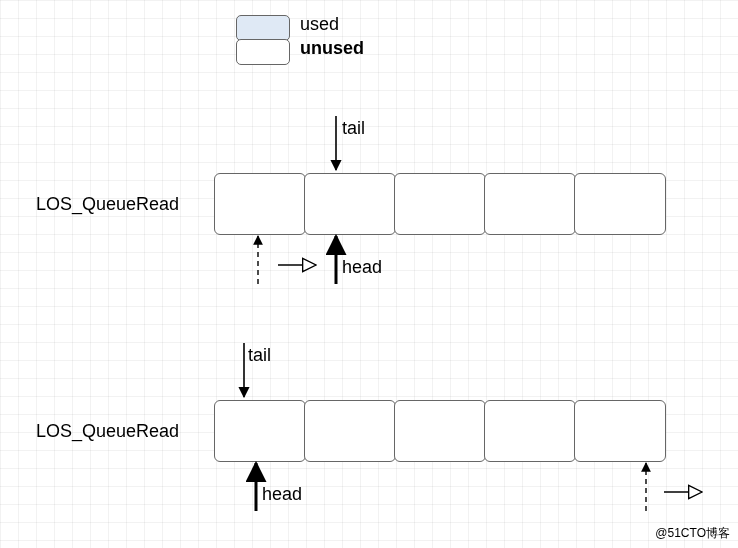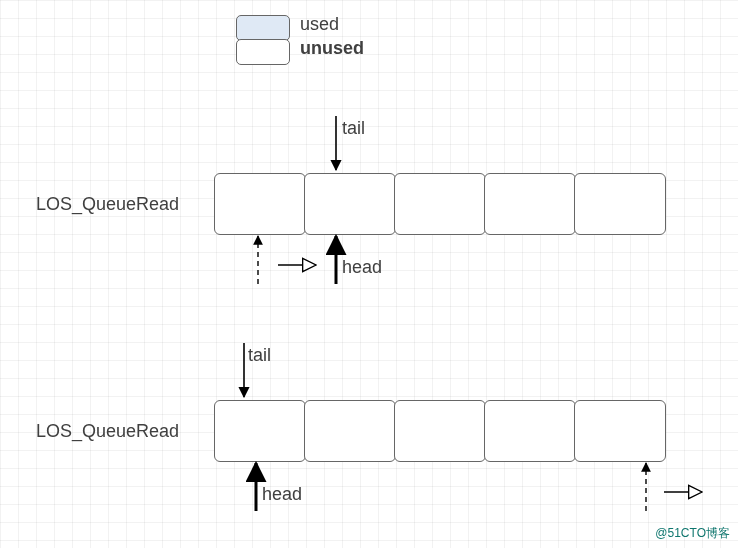--- a/index.html
+++ b/index.html
@@ -21,29 +21,29 @@
       linear-gradient(to bottom, rgba(0,0,0,0.05) 1px, transparent 1px);
     background-size: 18px 18px;
   }
   .layer {
     position: absolute;
     inset: 0;
   }
   .text {
     position: absolute;
     font-size: 18px;
-    color: #404040;
+    color: #000000;
     white-space: nowrap;
   }
   .wm {
     position: absolute;
     right: 8px;
     bottom: 6px;
     font-size: 12px;
-    color: #0f766e;
+    color: #000000;
   }
   
   .cell {
     position: absolute;
     border: 1px solid #666;
     background: #fff;
     border-radius: 6px;
   }
   
   .swatch {

